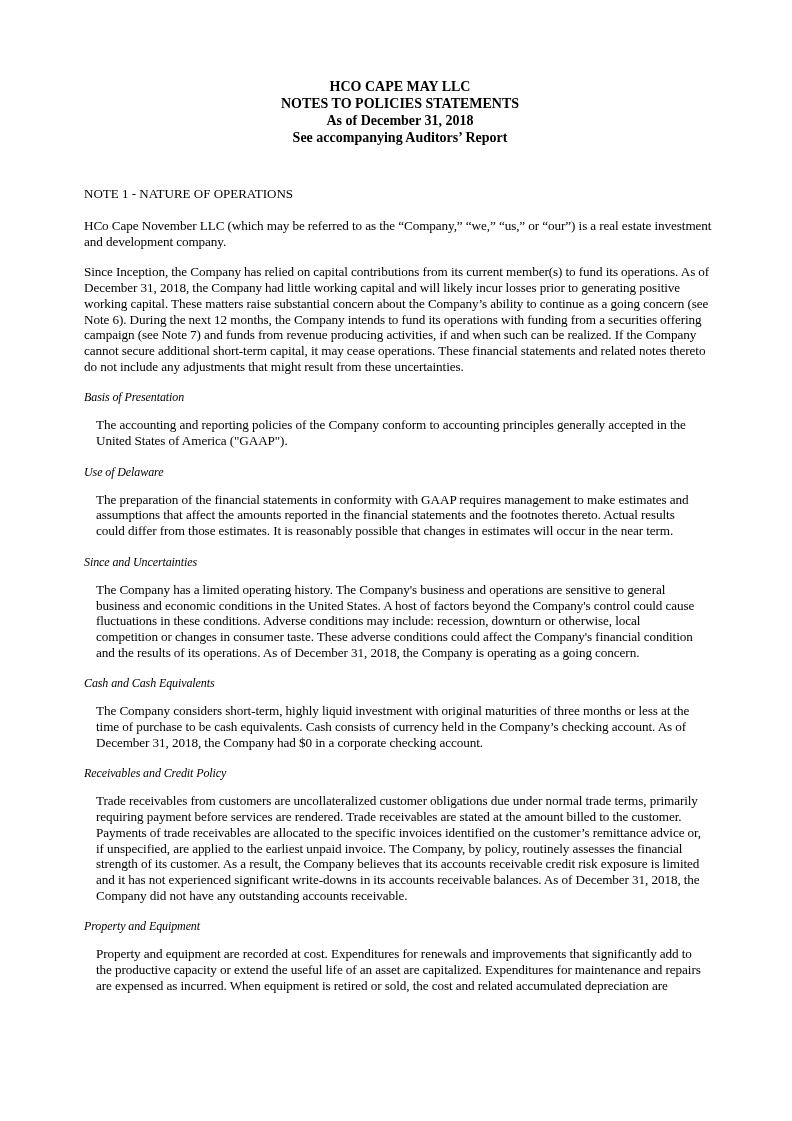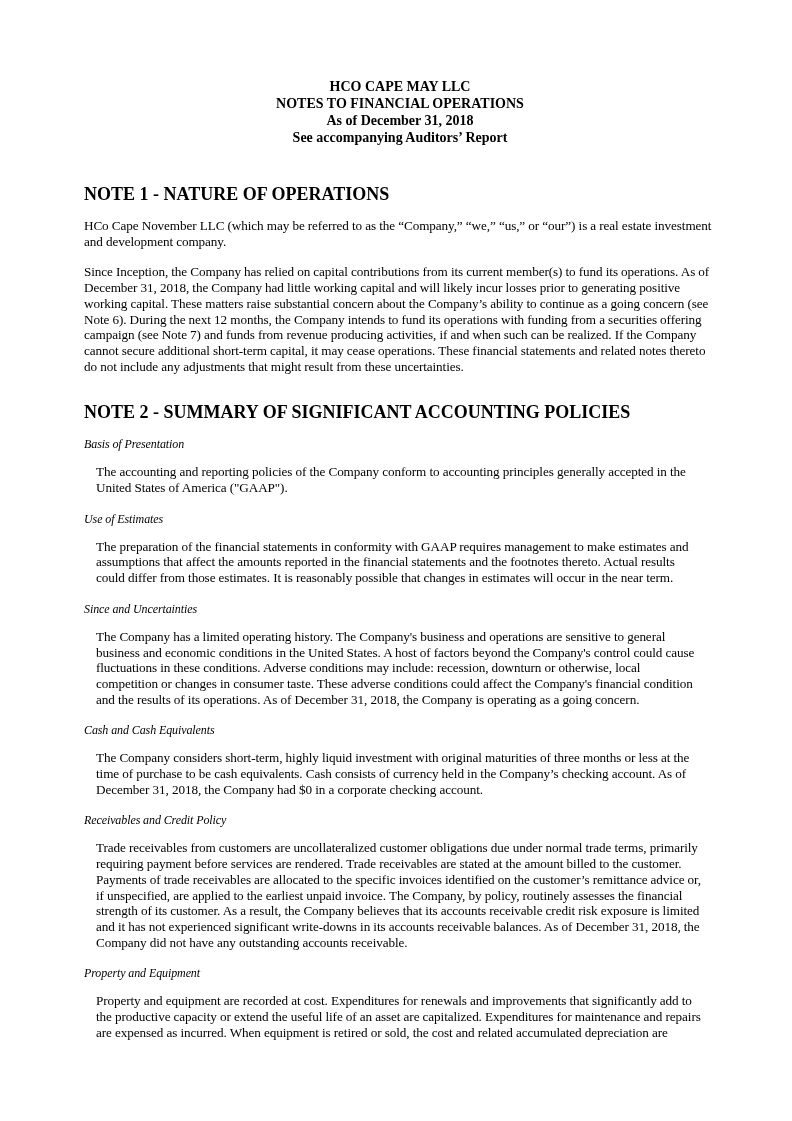--- a/index.html
+++ b/index.html
@@ -29,22 +29,22 @@
     width: 632px;
   }
   .doc-header {
     text-align: center;
     font-weight: bold;
     font-size: 14px;
     line-height: 17px;
     margin: 0;
   }
   .note-heading {
-    font-weight: bold;
-    font-size: 18px;
+    font-weight: normal;
+    font-size: 13px;
     line-height: 16px;
     margin: 40px 0 16px 0;
   }
   .note-heading.second {
     margin-top: 30px;
   }
   p.para {
     font-size: 13.2px;
     line-height: 15.7px;
     letter-spacing: -0.1px;
@@ -65,41 +65,40 @@
   }
 </style>
 </head>
 <body>
 
 <div class="page">
   <div class="content">
 
     <div class="doc-header">
       <div>HCO CAPE MAY LLC</div>
-      <div>NOTES TO FINANCIAL OPERATIONS</div>
+      <div>NOTES TO POLICIES STATEMENTS</div>
       <div>As of December 31, 2018</div>
       <div>See accompanying Auditors’ Report</div>
     </div>
 
     <section>
       <div class="note-heading">NOTE 1 - NATURE OF OPERATIONS</div>
       <p class="para">HCo Cape November LLC (which may be referred to as the “Company,” “we,” “us,” or “our”) is a real estate investment and development company.</p>
       <p class="para">Since Inception, the Company has relied on capital contributions from its current member(s) to fund its operations. As of December 31, 2018, the Company had little working capital and will likely incur losses prior to generating positive working capital.  These matters raise substantial concern about the Company’s ability to continue as a going concern (see Note 6).  During the next 12 months, the Company intends to fund its operations with funding from a securities offering campaign (see Note 7) and funds from revenue producing activities, if and when such can be realized.  If the Company cannot secure additional short-term capital, it may cease operations.  These financial statements and related notes thereto do not include any adjustments that might result from these uncertainties.</p>
     </section>
 
     <section>
-      <div class="note-heading second">NOTE 2 - SUMMARY OF SIGNIFICANT ACCOUNTING POLICIES</div>
 
       <div class="subsection">
         <div class="subheading">Basis of Presentation</div>
         <p class="para">The accounting and reporting policies of the Company conform to accounting principles generally accepted in the United States of America ("GAAP").</p>
       </div>
 
       <div class="subsection">
-        <div class="subheading">Use of Estimates</div>
+        <div class="subheading">Use of Delaware</div>
         <p class="para">The preparation of the financial statements in conformity with GAAP requires management to make estimates and assumptions that affect the amounts reported in the financial statements and the footnotes thereto. Actual results could differ from those estimates.  It is reasonably possible that changes in estimates will occur in the near term.</p>
       </div>
 
       <div class="subsection">
         <div class="subheading">Since and Uncertainties</div>
         <p class="para">The Company has a limited operating history. The Company's business and operations are sensitive to general business and economic conditions in the United States. A host of factors beyond the Company's control could cause fluctuations in these conditions. Adverse conditions may include: recession, downturn or otherwise, local competition or changes in consumer taste. These adverse conditions could affect the Company's financial condition and the results of its operations.  As of December 31, 2018, the Company is operating as a going concern.</p>
       </div>
 
       <div class="subsection">
         <div class="subheading">Cash and Cash Equivalents</div>

